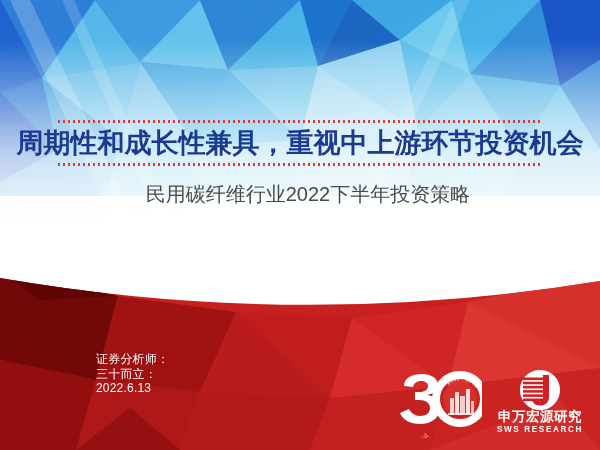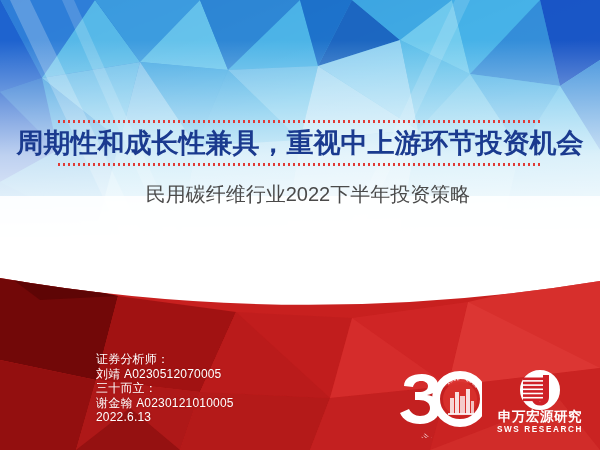--- a/index.html
+++ b/index.html
@@ -194,23 +194,21 @@
   </svg>
 
   <div class="rule top"></div>
   <div class="rule bottom"></div>
 
   <div class="title">周期性和成长性兼具，重视中上游环节投资机会</div>
   <div class="subtitle">民用碳纤维行业2022下半年投资策略</div>
 
   <div class="credits">
     <div>证券分析师：</div>
-    <div>刘靖 A0230512070005</div>
     <div>三十而立：</div>
-    <div>谢金翰 A0230121010005</div>
     <div>2022.6.13</div>
   </div>
 
   <div class="logos">
 
     <svg class="logo-30" viewBox="0 0 84 70">
 
       <path d="M6,18 C6,10 14,6 24,6 C34,6 40,11 40,17 C40,23 35,26 29,27
                C36,28 42,32 42,40 C42,50 33,56 22,56 C12,56 5,52 2,45
                L11,41 C13,45 17,48 22,48 C28,48 32,45 32,40 C32,35 28,32 21,32

